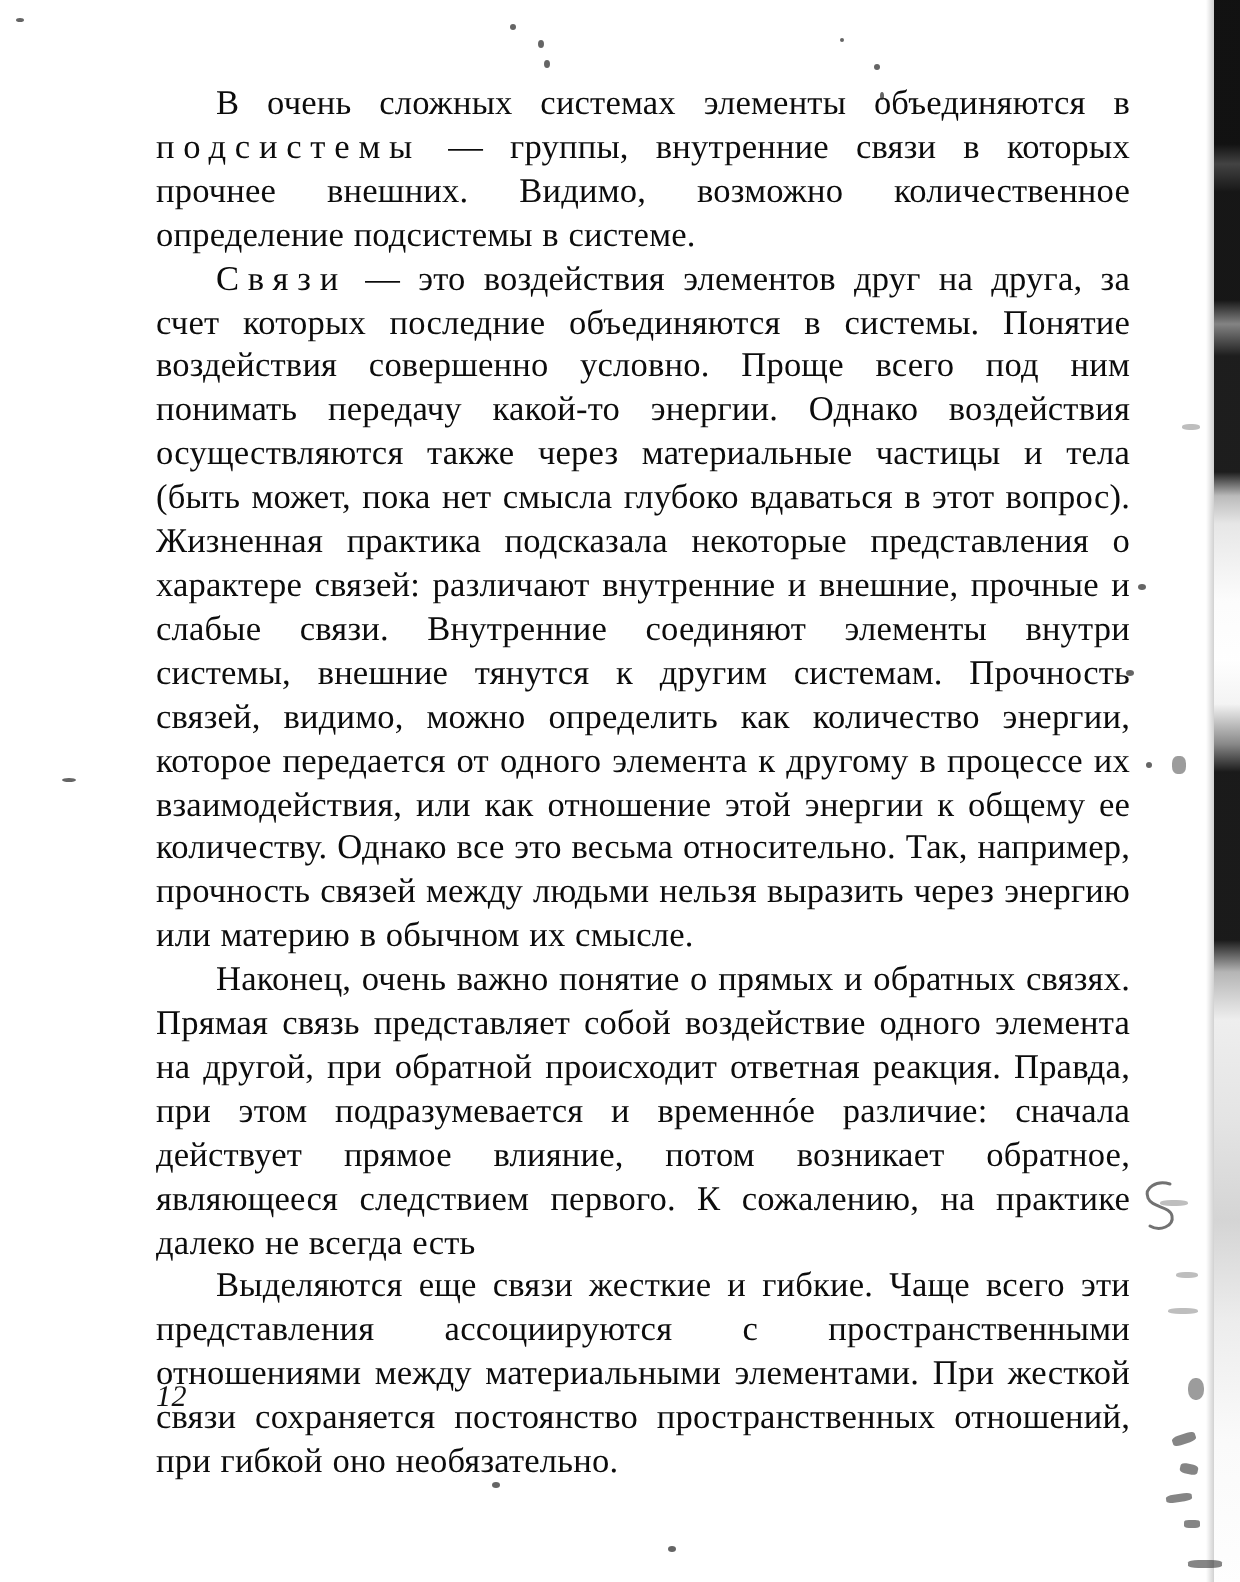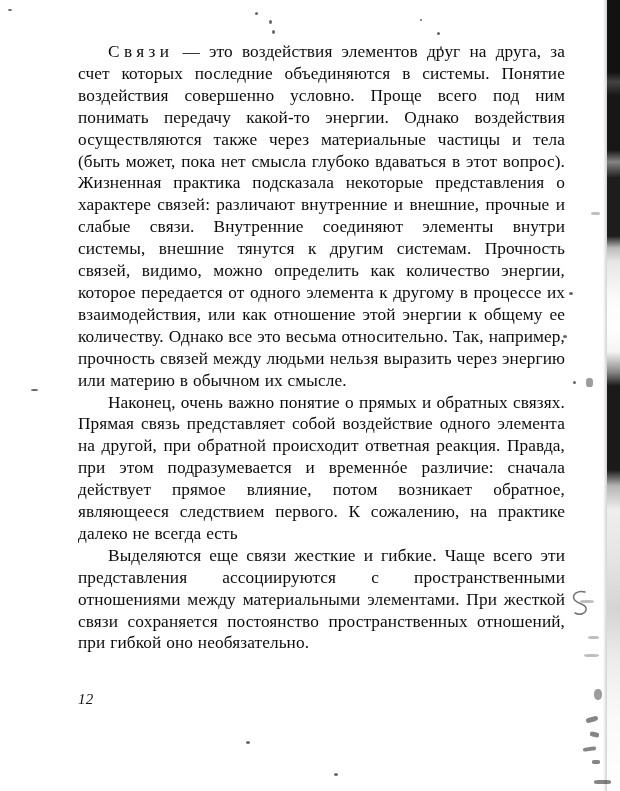--- a/index.html
+++ b/index.html
@@ -133,20 +133,21 @@
     border-radius: 30%;
   }
 </style>
 </head>
 <body>
 
 <div id="page">
 
   <div id="text-block">
 
+    <p class="para"><span>В очень сложных системах элементы объединяются в </span><span class="spaced">подсистемы</span><span> — группы, внутренние связи в которых прочнее внешних. Видимо, возможно количественное определение подсистемы в системе.</span></p>
 
     <p class="para"><span></span><span class="spaced">Связи</span><span> — это воздействия элементов друг на друга, за счет которых последние объединяются в системы. Понятие воздействия совершенно условно. Проще всего под ним понимать передачу какой-то энергии. Однако воздействия осуществляются также через материальные частицы и тела (быть может, пока нет смысла глубоко вдаваться в этот вопрос). Жизненная практика подсказала некоторые представления о характере связей: различают внутренние и внешние, прочные и слабые связи. Внутренние соединяют элементы внутри системы, внешние тянутся к другим системам. Прочность связей, видимо, можно определить как количество энергии, которое передается от одного элемента к другому в процессе их взаимодействия, или как отношение этой энергии к общему ее количеству. Однако все это весьма относительно. Так, например, прочность связей между людьми нельзя выразить через энергию или материю в обычном их смысле.</span></p>
 
     <p class="para"><span>Наконец, очень важно понятие о прямых и обратных связях. Прямая связь представляет собой воздействие одного элемента на другой, при обратной происходит ответная реакция. Правда, при этом подразумевается и временнóе различие: сначала действует прямое влияние, потом возникает обратное, являющееся следствием первого. К сожалению, на практике далеко не всегда есть</span></p>
 
     <p class="para"><span>Выделяются еще связи жесткие и гибкие. Чаще всего эти представления ассоциируются с пространственными отношениями между материальными элементами. При жесткой связи сохраняется постоянство пространственных отношений, при гибкой оно необязательно.</span></p>
 
   </div>
 
   <div id="page-number">12</div>

